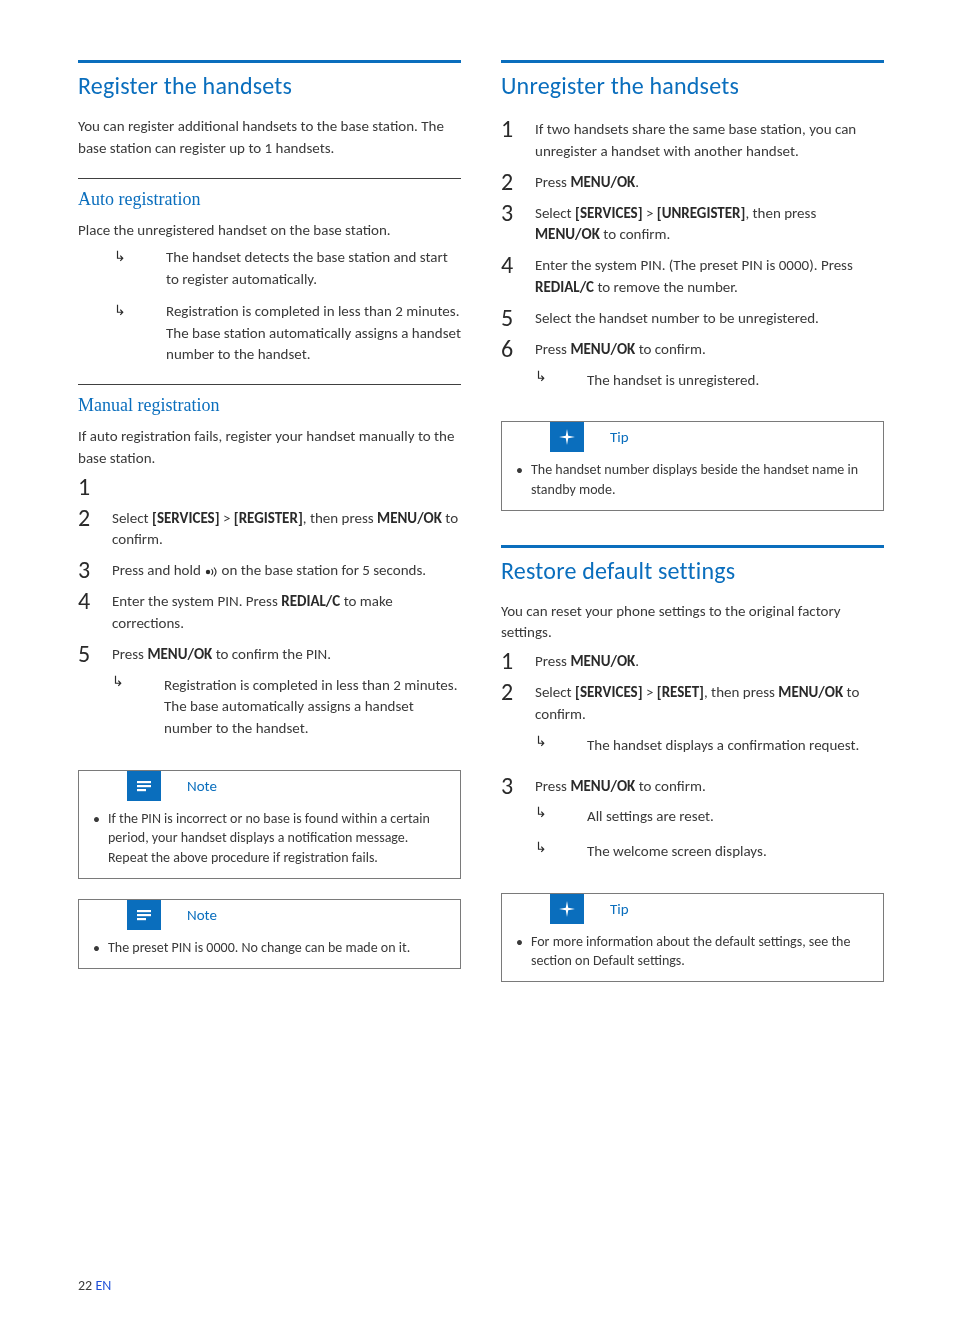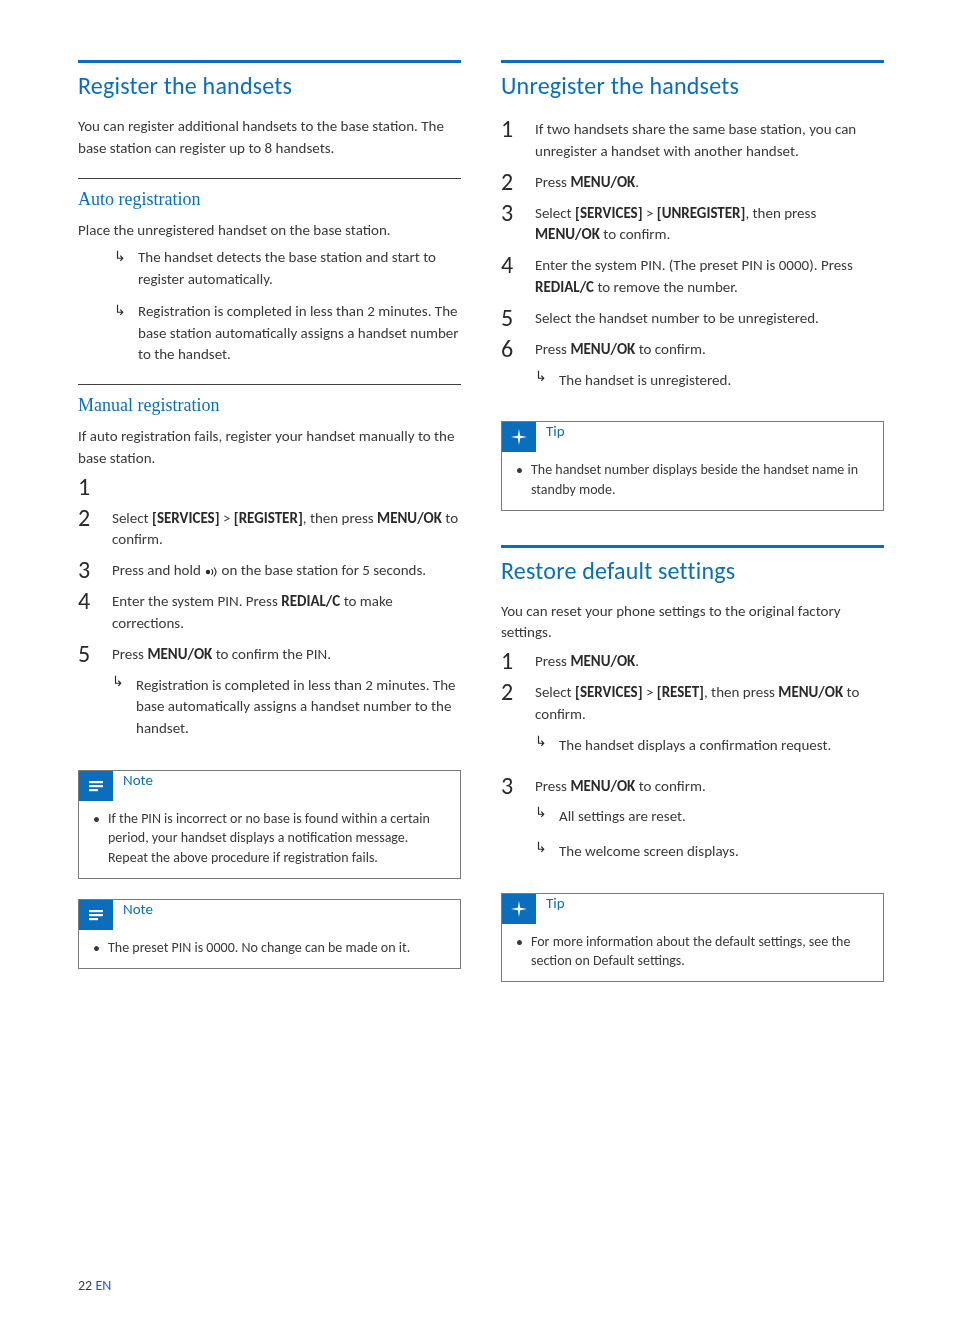--- a/index.html
+++ b/index.html
@@ -86,32 +86,34 @@
     width: 14px;
     padding-top: 3px;
     color: #2a2a2a;
     font-size: 14px;
     line-height: 1;
   }
   .arrowitem .txt {
     font-size: 15px;
     line-height: 1.45;
     flex: 1;
+    margin-left: 28px;
   }
   
   .callout {
     border: 1px solid #7a7a7a;
     margin: 20px 0 0 0;
     padding: 0;
   }
   .callout-head {
     display: flex;
-    align-items: flex-start;
-    gap: 10px;
+    align-items: center;
+    gap: 26px;
     padding: 0;
+    margin-left: 48px;
   }
   .callout-icon {
     width: 34px;
     height: 30px;
     background: #0a6ebd;
     display: flex;
     align-items: center;
     justify-content: center;
   }
   .callout-title {
@@ -152,21 +154,21 @@
   }
 </style>
 </head>
 <body>
 
 <div class="page">
 
   <div class="col">
     <hr class="thick-rule">
     <h1>Register the handsets</h1>
-    <p class="body">You can register additional handsets to the base station. The base station can register up to 8 handsets.</p>
+    <p class="body">You can register additional handsets to the base station. The base station can register up to 1 handsets.</p>
 
     <hr class="thin-rule">
     <h2>Auto registration</h2>
     <p class="body">Place the unregistered handset on the base station.</p>
     <div class="arrowlist indent">
       <div class="arrowitem">
         <span class="arrow">↳</span>
         <span class="txt">The handset detects the base station and start to register automatically.</span>
       </div>
       <div class="arrowitem">

